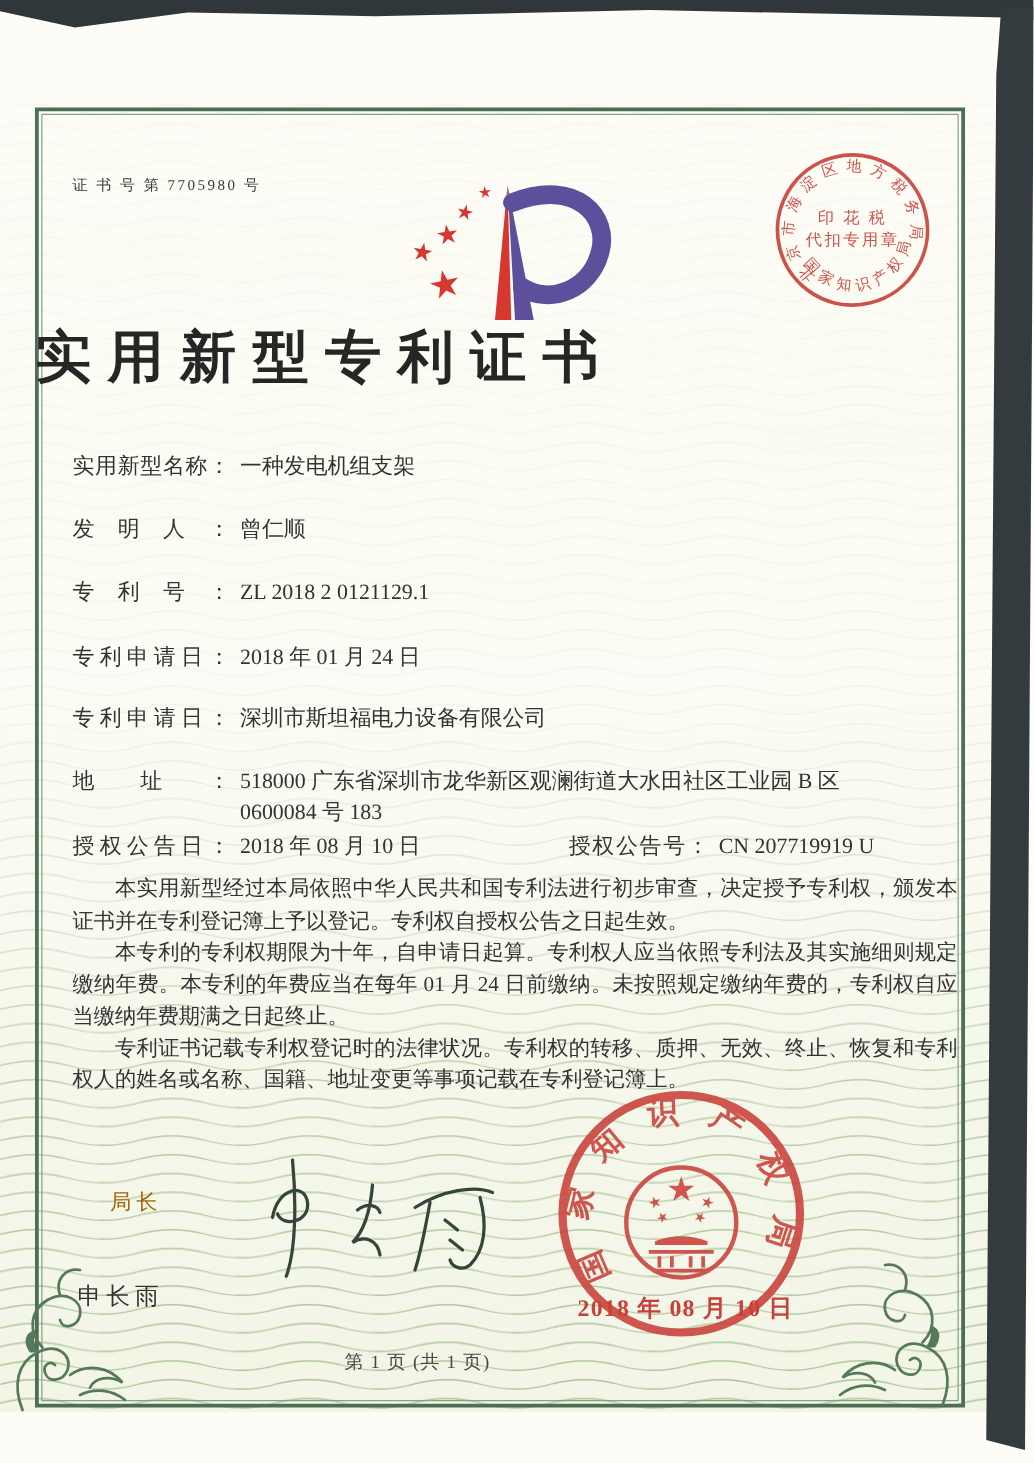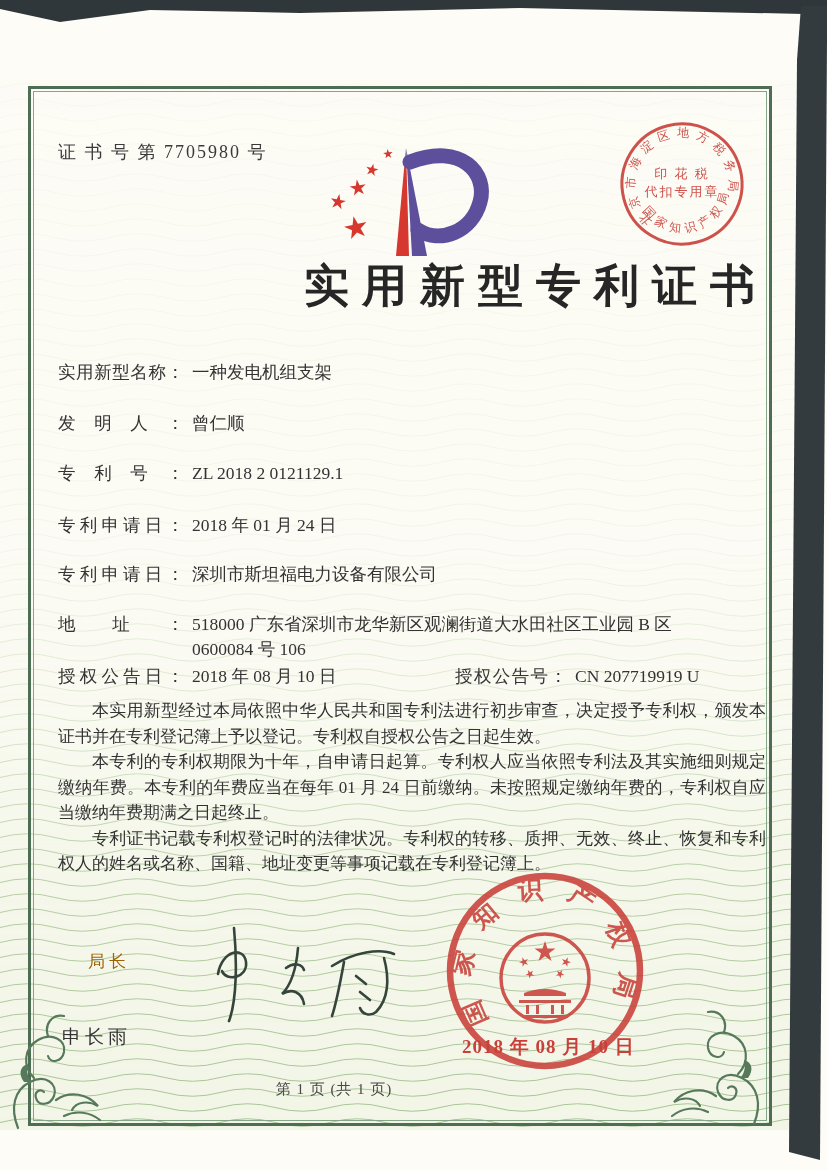--- a/index.html
+++ b/index.html
@@ -5,23 +5,23 @@
   html,body{margin:0;padding:0;background:#ffffff;}
   #page{position:relative;width:827px;height:1170px;background:#fdfcf6;overflow:hidden;
         font-family:"Liberation Serif","DejaVu Serif",serif;color:#2e2e2e;}
   .abs{position:absolute;}
   
   #scan-art{left:0;top:0;width:827px;height:1170px;pointer-events:none;z-index:40;}
   
   #frame-outer{left:28px;top:86px;width:738px;height:1034px;border:3px solid #4d6e55;z-index:5;}
   #frame-inner{position:absolute;left:2px;top:2px;right:2px;bottom:2px;border:1px solid #86a588;}
   
-  #cert-no{left:58px;top:140px;font-size:18px;letter-spacing:2px;color:#3a3a3a;z-index:10;}
+  #cert-no{left:58px;top:140px;font-size:12px;letter-spacing:2px;color:#3a3a3a;z-index:10;}
   #logo{left:312px;top:138px;z-index:10;}
-  #title{left:28px;top:256px;width:740px;text-align:right;font-size:45px;font-weight:600;
+  #title{left:28px;top:256px;width:740px;text-align:left;font-size:45px;font-weight:600;
          letter-spacing:13px;color:#262626;z-index:10;}
   .row{left:58px;width:706px;font-size:17.5px;line-height:25px;display:flex;z-index:10;}
   .lbl{display:inline-block;width:126px;text-align:justify;text-align-last:justify;flex:none;color:#333;}
   .val{flex:1;padding-left:8px;color:#333;}
   #row-grant .val{flex:none;}
   #grant-no-group{position:absolute;left:397px;top:0;display:flex;justify-content:flex-end;}
   #grant-no-group .lbl{width:112px;}
   #paras{left:58px;top:698px;width:708px;font-size:17px;line-height:25.5px;text-align:justify;z-index:10;color:#333;}
   #paras p{margin:0;text-indent:2em;font-family:Liberation Serif, serif;}
   #director-title{left:62px;top:950px;font-size:17px;letter-spacing:4px;z-index:10;color:#a16207;margin-left:26px;}
@@ -96,21 +96,21 @@
   <div class="row abs" style="top:513px">
     <span class="lbl">专利申请日：</span>
     <span class="val">2018 年 01 月 24 日</span>
   </div>
   <div class="row abs" style="top:562px">
     <span class="lbl">专利申请日：</span>
     <span class="val">深圳市斯坦福电力设备有限公司</span>
   </div>
   <div class="row abs" style="top:612px">
     <span class="lbl">地址：</span>
-    <span class="val" style="max-width:520px">518000 广东省深圳市龙华新区观澜街道大水田社区工业园 B 区 0600084 号 106</span>
+    <span class="val" style="max-width:520px">518000 广东省深圳市龙华新区观澜街道大水田社区工业园 B 区 0600084 号 183</span>
   </div>
   <div class="row abs" id="row-grant" style="top:664px">
     <span class="lbl">授权公告日：</span>
     <span class="val">2018 年 08 月 10 日</span>
     <span id="grant-no-group">
       <span class="lbl">授权公告号：</span>
       <span class="val">CN 207719919 U</span>
     </span>
   </div>
 

